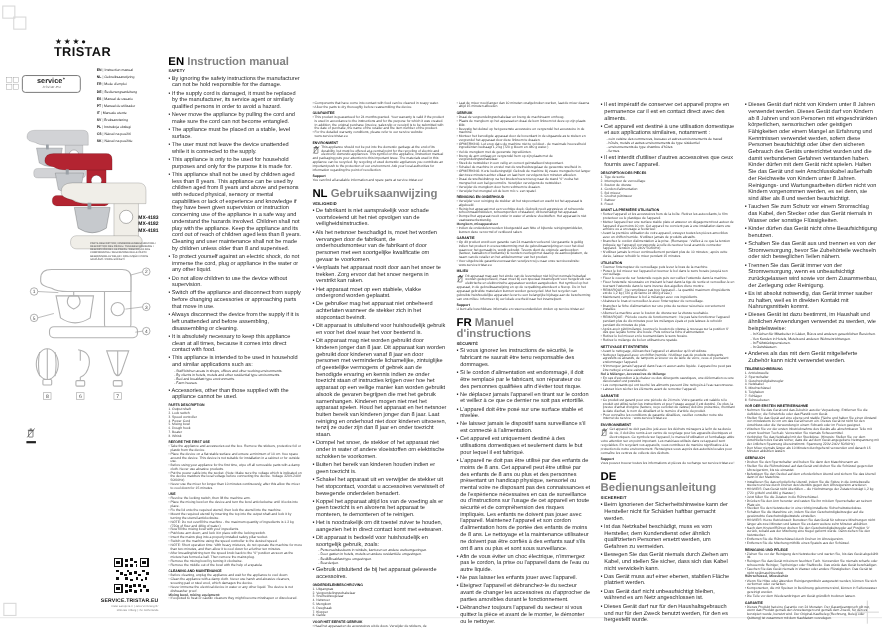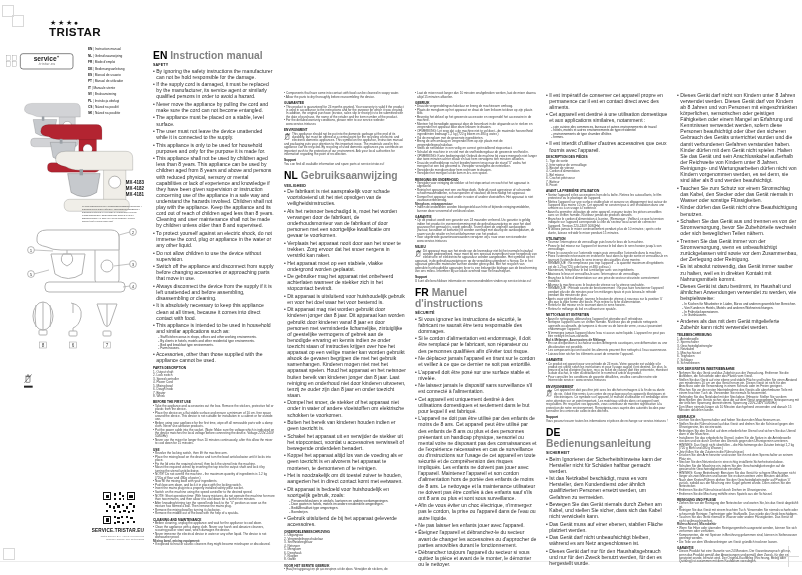--- a/index.html
+++ b/index.html
@@ -4,21 +4,21 @@
 <style>
   html,body{margin:0;padding:0;background:#ffffff;}
   body{width:802px;height:575px;position:relative;overflow:hidden;
        font-family:"Liberation Sans","DejaVu Sans",sans-serif;color:#2e2e2e;}
   
   .cm{position:absolute;border:1px solid #d9d9d9;width:10px;height:10px;}
   .foldline{position:absolute;left:0;top:561px;width:802px;height:1px;background:#ececec;}
   .brline1{position:absolute;left:777px;top:556px;width:22px;height:1px;background:#d9d9d9;}
   .brline2{position:absolute;left:788px;top:546px;width:1px;height:21px;background:#d9d9d9;}
   
-  .sidewrap{position:absolute;left:0;top:0;width:150px;height:559px;overflow:hidden;}
+  .sidewrap{position:absolute;left:0;top:15px;width:150px;height:559px;overflow:hidden;}
   .side{width:450px;height:1725px;transform:scale(.33333);transform-origin:0 0;position:relative;}
   .stars{position:absolute;left:150px;top:57px;font-size:21px;letter-spacing:5px;color:#111;}
   .logoword{position:absolute;left:147px;top:76px;font-size:35px;font-weight:bold;letter-spacing:1px;color:#101010;}
   .certgrid{position:absolute;left:18px;top:166px;width:34px;display:grid;grid-template-columns:15px 15px;gap:3px;}
   .certgrid span{width:13px;height:13px;border:1.5px solid #8a8a8a;display:block;}
   .badge{position:absolute;left:60px;top:160px;width:156px;height:44px;border:2.5px solid #4a4a4a;border-radius:9px;text-align:center;}
   .badge .b1{font-size:20px;font-weight:bold;color:#222;margin-top:2px;}
   .badge .b1 sup{font-size:11px;}
   .badge .b2{font-size:10px;color:#666;letter-spacing:1px;}
   .langs{position:absolute;left:264px;top:138px;width:182px;list-style:none;margin:0;padding:0;}

